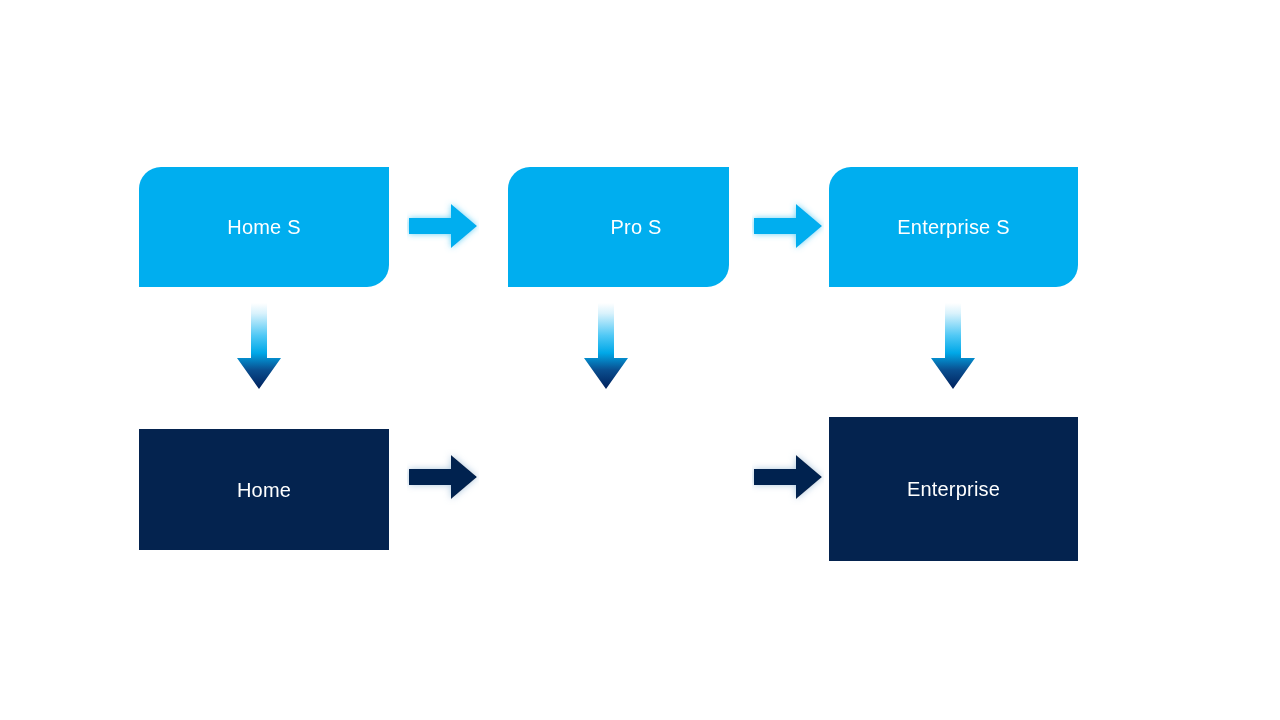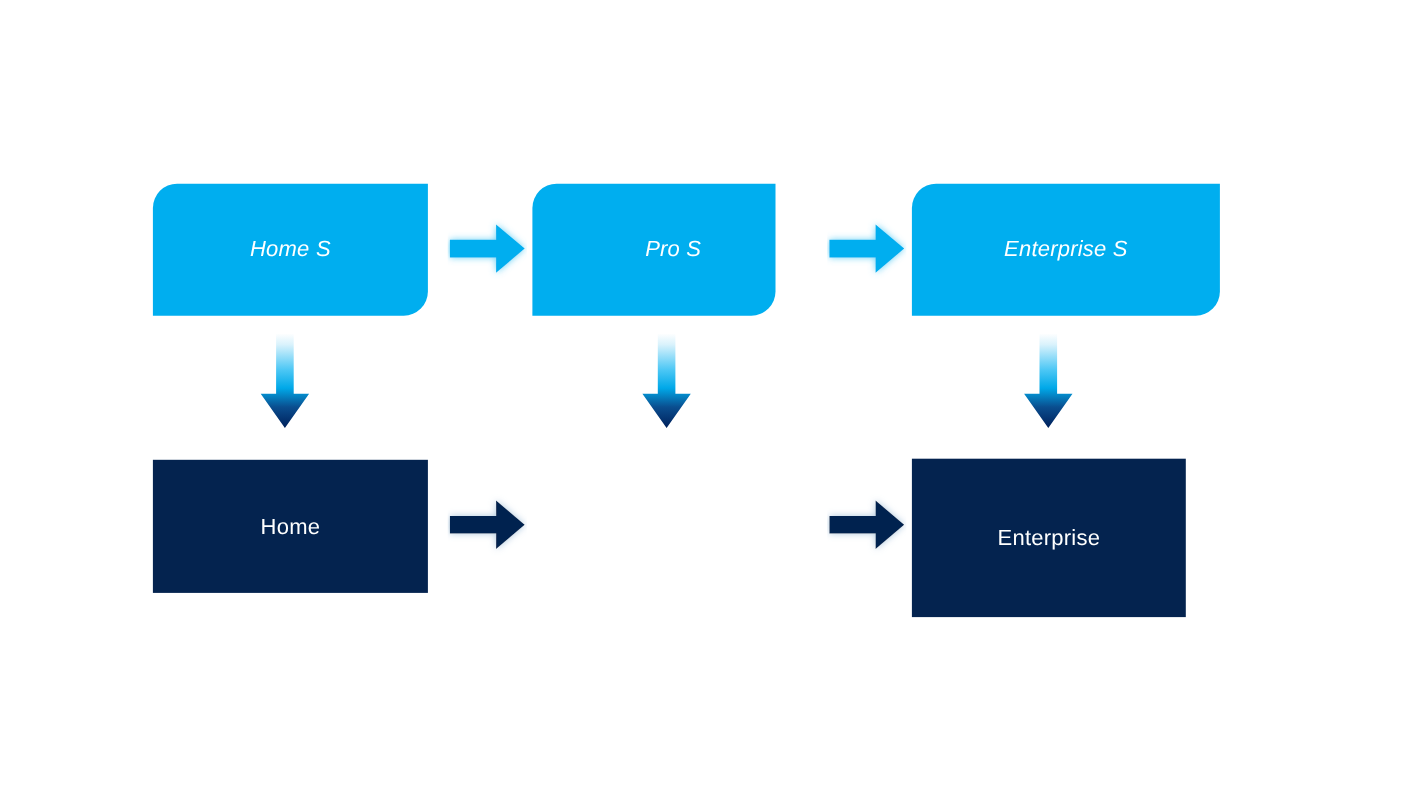--- a/index.html
+++ b/index.html
@@ -38,21 +38,20 @@
     line-height: 1;
     text-align: center;
     white-space: nowrap;
     font-family: "Liberation Sans", sans-serif;
   }
 
   
   .node-top {
     background: #00AEEF;
     border-radius: 22px 0 22px 0;
-    font-style: italic;
   }
 
   
   .node-bottom {
     background: #04234F;
     border-radius: 0;
   }
 
   
   .h-arrow {
@@ -72,25 +71,25 @@
 </style>
 </head>
 <body>
 
 <div id="canvas">
 
   <div class="node node-top" style="left:139px; top:167px; width:250px; height:120px;">
     <span class="node-label">Home S</span>
   </div>
 
-  <div class="node node-top" style="left:484px; top:167px; width:221px; height:120px;padding-left:35px;">
+  <div class="node node-top" style="left:508px; top:167px; width:221px; height:120px;padding-left:35px;">
     <span class="node-label">Pro S</span>
   </div>
 
-  <div class="node node-top" style="left:829px; top:167px; width:280px; height:120px;">
+  <div class="node node-top" style="left:829px; top:167px; width:249px; height:120px;">
     <span class="node-label">Enterprise S</span>
   </div>
 
   <div class="h-arrow" style="left:407px; top:198px;">
     <svg viewBox="0 0 72 56" xmlns="http://www.w3.org/2000/svg">
       <defs>
         <filter id="glowCyan1" x="-50%" y="-50%" width="200%" height="200%">
           <feDropShadow dx="0" dy="0" stdDeviation="3.2" flood-color="#5ECFF5" flood-opacity="0.95"></feDropShadow>
         </filter>
       </defs>
@@ -150,21 +149,21 @@
           <stop offset="38%" stop-color="#4FC8F5"></stop>
           <stop offset="58%" stop-color="#00A8E8"></stop>
           <stop offset="78%" stop-color="#0A4E8F"></stop>
           <stop offset="100%" stop-color="#00205B"></stop>
         </linearGradient>
       </defs>
       <path d="M16,0 L32,0 L32,55 L46,55 L24,86 L2,55 L16,55 Z" fill="url(#vgrad3)"></path>
     </svg>
   </div>
 
-  <div class="node node-bottom" style="left:139px; top:418px; width:250px; height:121px;">
+  <div class="node node-bottom" style="left:139px; top:429px; width:250px; height:121px;">
     <span class="node-label">Home</span>
   </div>
 
 
   <div class="node node-bottom" style="left:829px; top:417px; width:249px; height:144px;">
     <span class="node-label">Enterprise</span>
   </div>
 
   <div class="h-arrow" style="left:407px; top:449px;">
     <svg viewBox="0 0 72 56" xmlns="http://www.w3.org/2000/svg">

